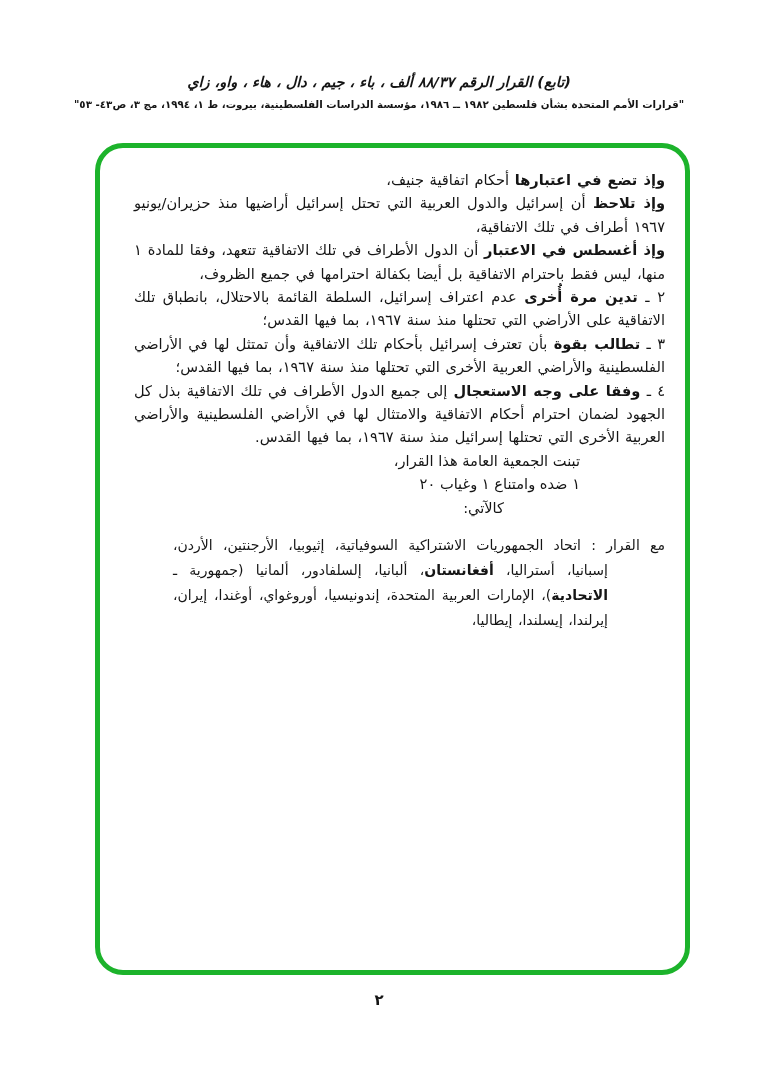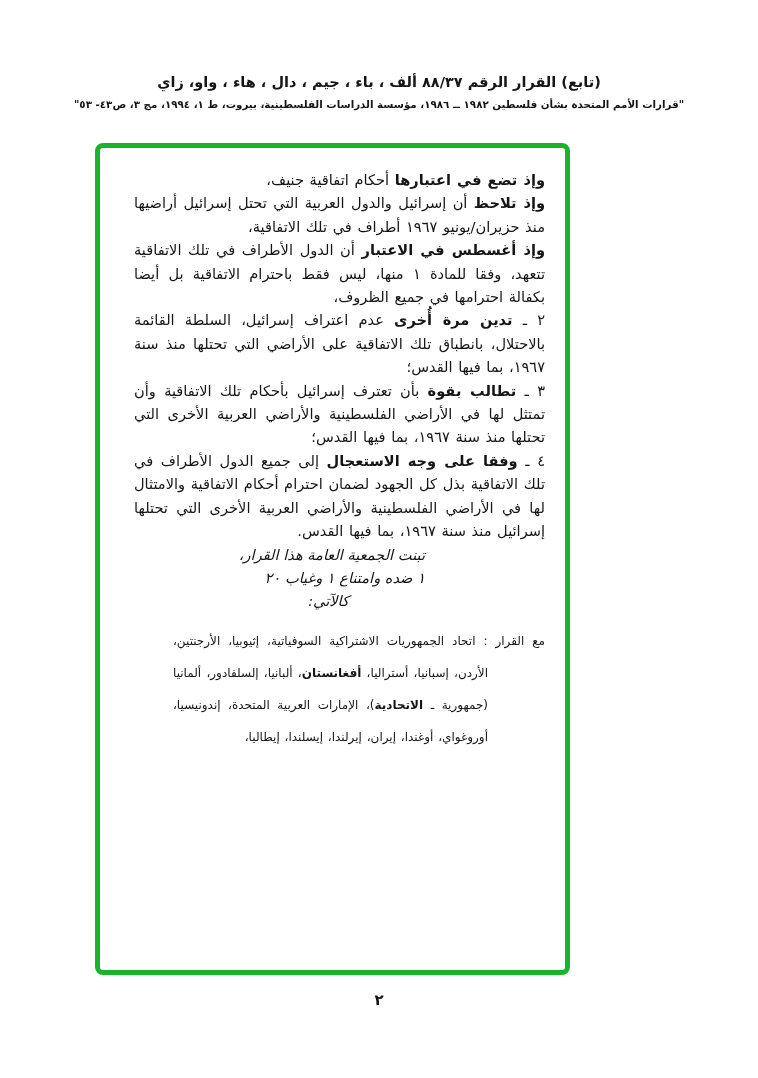--- a/index.html
+++ b/index.html
@@ -8,64 +8,63 @@
     background: #ffffff;
     font-family: "DejaVu Sans", sans-serif;
     color: #151515;
     position: relative;
     overflow: hidden;
   }
   .page { position: absolute; inset: 0; background: #ffffff; }
 
   
   .header { position: absolute; top: 74px; left: 0; width: 100%; text-align: center; direction: rtl; }
-  .header .title { font-size: 14.5px; font-weight: bold; letter-spacing: 0.2px; }
+  .header .title { font-size: 14.5px; font-weight: bold; letter-spacing: 0.2px; font-style: italic; }
   .header .source { font-size: 10.3px; font-weight: bold; margin-top: 8px; }
 
   
   .frame {
     position: absolute;
     left: 95px; top: 143px;
-    width: 475px; height: 832px;
+    width: 595px; height: 832px;
     border: 5px solid #1cb32b;
-    border-radius: 8px;
+    border-radius: 28px;
     direction: rtl;
     padding: 20px 20px 0 34px;
     box-sizing: border-box;
     background: #ffffff;
   }
 
   
   .bodytext p {
     margin: 0;
     font-size: 14.6px;
     line-height: 23.4px;
     text-align: justify;
     word-spacing: 1px;
   }
   .b { font-weight: bold; }
 
   
   .adoption {
     width: 198px;
-    margin: 0 120px 0 auto; 
+    margin: 0 85px 0 auto; 
     font-size: 14.6px;
     line-height: 23.4px;
-    font-style: italic;
   }
   .adoption .line { text-align: right; }
   .adoption .line.last { padding-right: 76px; }
 
   
   .vote {
     margin-right: 57px;
     margin-left: 39px;
     text-indent: -57px; 
-    font-size: 12px;
-    line-height: 32px;
+    font-size: 14px;
+    line-height: 25px;
     text-align: justify;
     word-spacing: 1px;
   }
 
   
   .page-number {
     position: absolute;
     top: 991px; left: 0;
     width: 758px;
     text-align: center;

